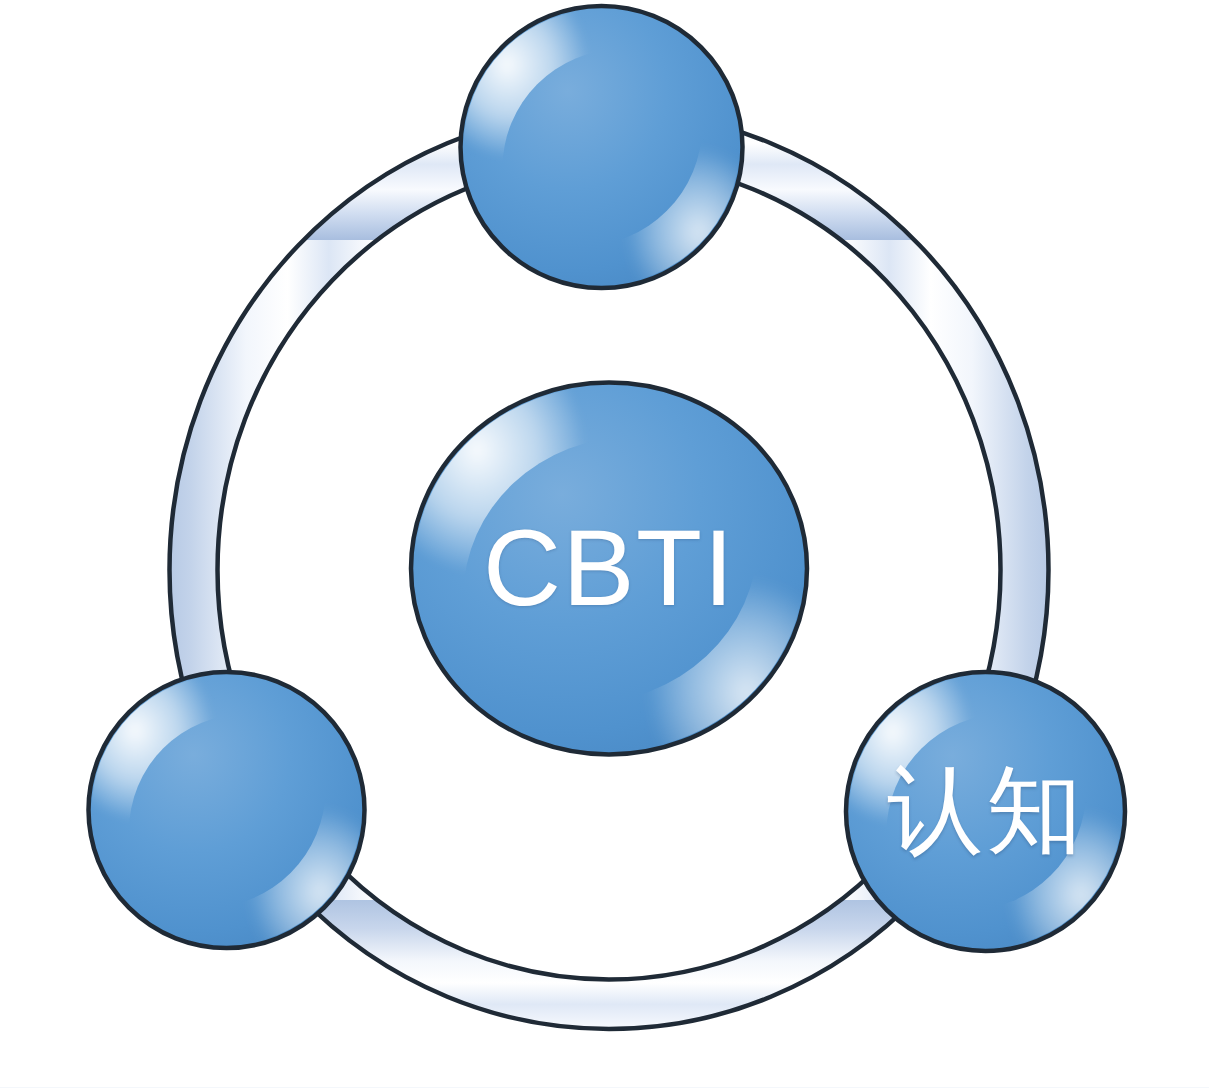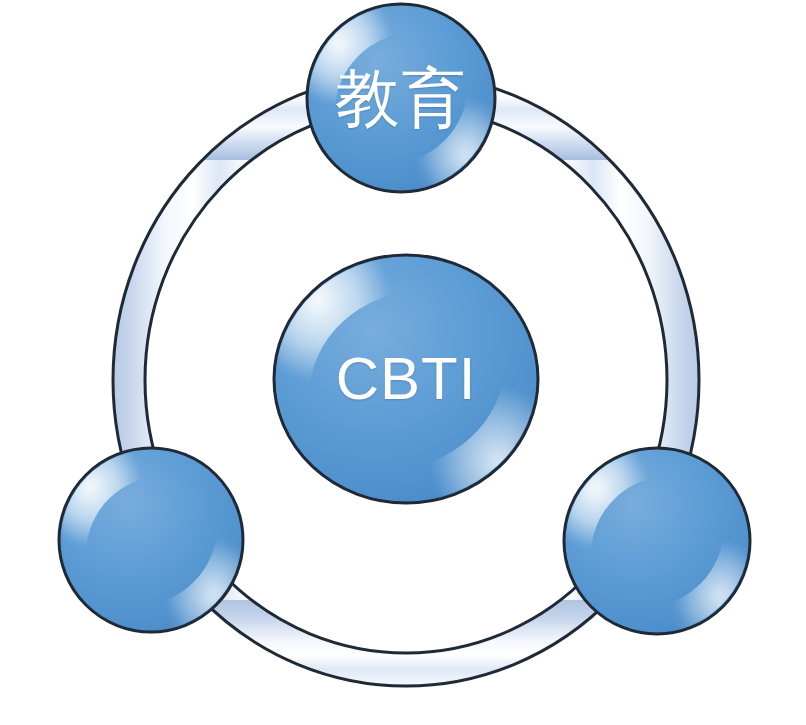--- a/index.html
+++ b/index.html
@@ -40,21 +40,21 @@
   }
   .cjk-label {
     font-family: "DejaVu Sans", "Liberation Sans", sans-serif;
     font-size: 64px;
     line-height: 1;
     letter-spacing: 2px;
     text-shadow: 0 1px 2px rgba(40,70,110,0.30);
   }
   .latin-label {
     font-family: "Liberation Sans", sans-serif;
-    font-size: 60px;
+    font-size: 72px;
     line-height: 1;
     letter-spacing: 1px;
     text-shadow: 0 1px 2px rgba(40,70,110,0.28);
   }
   #label-top      { left: 305px; top:   3px; width: 193px; height: 190px; }
   #label-center   { left: 272px; top: 253px; width: 268px; height: 252px; }
   #label-left     { left:  57px; top: 447px; width: 188px; height: 186px; }
   #label-right    { left: 560px; top: 447px; width: 195px; height: 188px; }
 </style>
 </head>
@@ -215,19 +215,19 @@
       <circle cx="657" cy="541" r="93" fill="url(#sphereFill)" stroke="#1F2A36" stroke-width="3"></circle>
       <g mask="url(#mask-gloss-right)">
         <ellipse cx="595" cy="488" rx="53" ry="61" fill="url(#glossUL)" filter="url(#softBlur)"></ellipse>
       </g>
       <g mask="url(#mask-glossLR-right)">
         <ellipse cx="721" cy="597" rx="48" ry="56" fill="url(#glossLR)" filter="url(#softBlur2)"></ellipse>
       </g>
     </g>
   </svg>
 
-  <div class="node-label cjk-label" id="label-top">教育</div>
 
   <div class="node-label latin-label" id="label-center">CBTI</div>
 
 
+  <div class="node-label cjk-label" id="label-right">认知</div>
 
 </div>
 
 </body></html>

